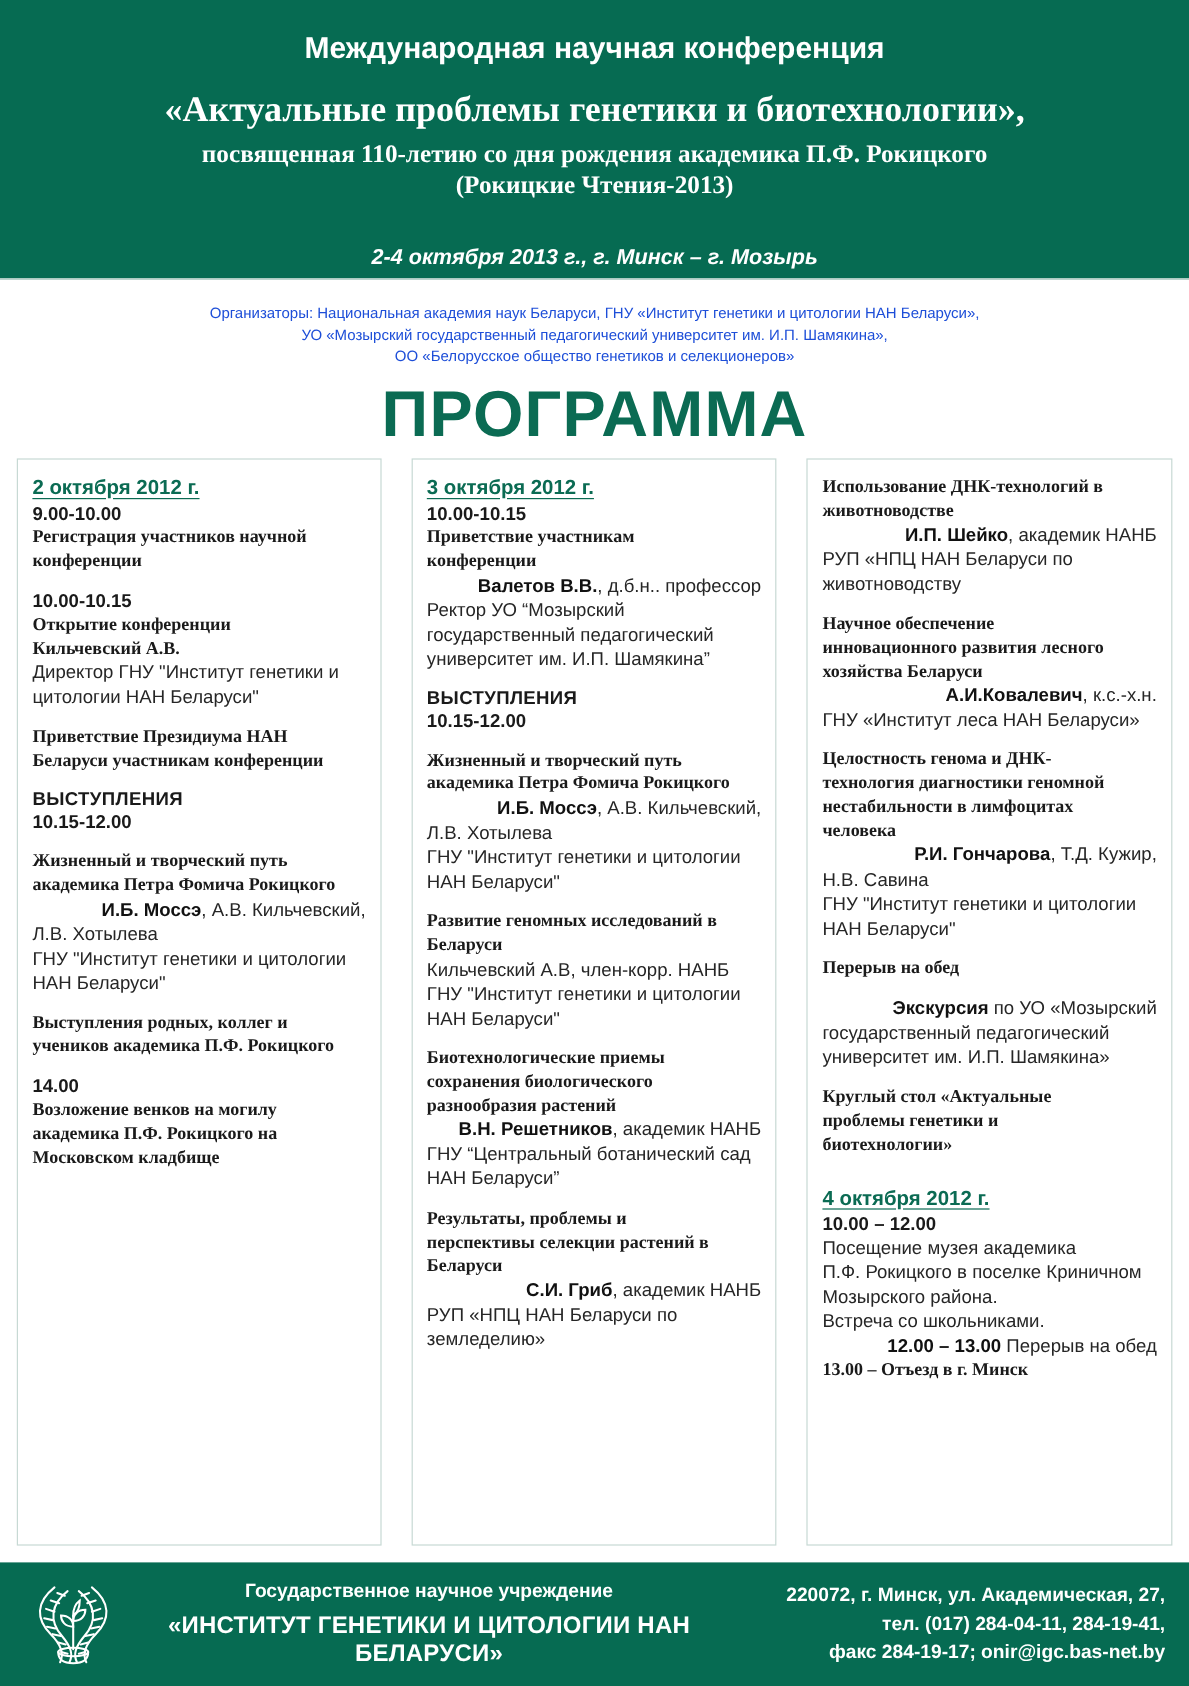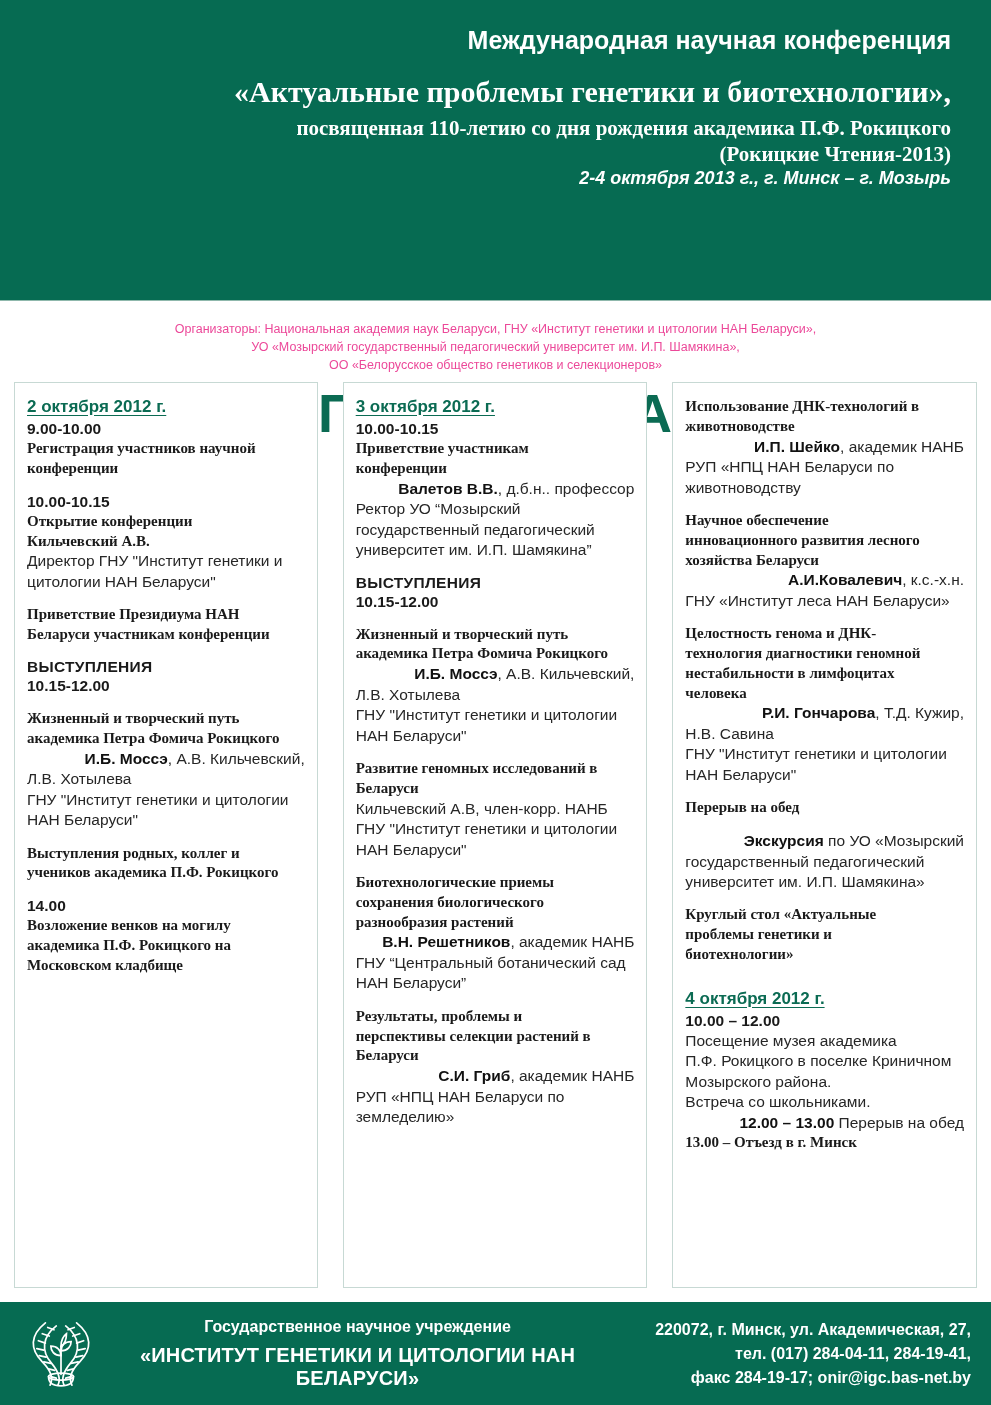--- a/index.html
+++ b/index.html
@@ -14,23 +14,23 @@
     color: #1a1a1a;
     overflow: hidden;
     position: relative;
   }
 
   
   .header-band {
     background: #066B52;
     color: #ffffff;
     padding: 26px 40px 22px 40px;
-    text-align: right;
+    text-align: center;
     box-sizing: border-box;
-    height: 300px;
+    height: 232px;
   }
   .hdr-line1 {
     font-family: "Liberation Sans", sans-serif;
     font-weight: bold;
     font-size: 25px;
     letter-spacing: 0px;
     margin-bottom: 20px;
   }
   .hdr-line2 {
     font-family: "Liberation Serif", serif;
@@ -48,34 +48,35 @@
     font-family: "Liberation Serif", serif;
     font-weight: bold;
     font-size: 21px;
     line-height: 1.25;
   }
   .hdr-dates {
     font-family: "Liberation Sans", sans-serif;
     font-weight: bold;
     font-style: italic;
     font-size: 18px;
+    margin-top: 36px;
   }
   .header-rule {
     height: 5px;
     background: #ffffff;
     border-top: 1px solid #8fb8ac;
   }
 
   
   .organizers {
     text-align: center;
     padding: 14px 60px 0 60px;
     font-size: 12.5px;
     line-height: 1.45;
-    color: #ec4899;
+    color: #1d4ed8;
   }
 
   
   .program-title {
     text-align: center;
     color: #0B6B53;
     font-family: "Liberation Sans", sans-serif;
     font-weight: bold;
     font-size: 54px;
     letter-spacing: 1px;

